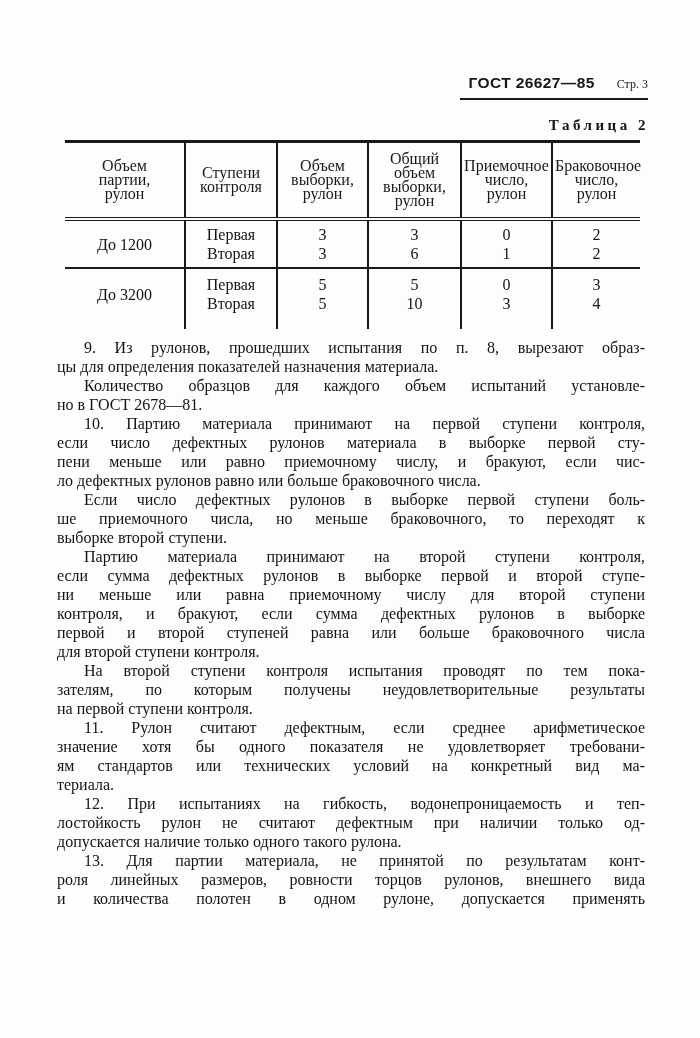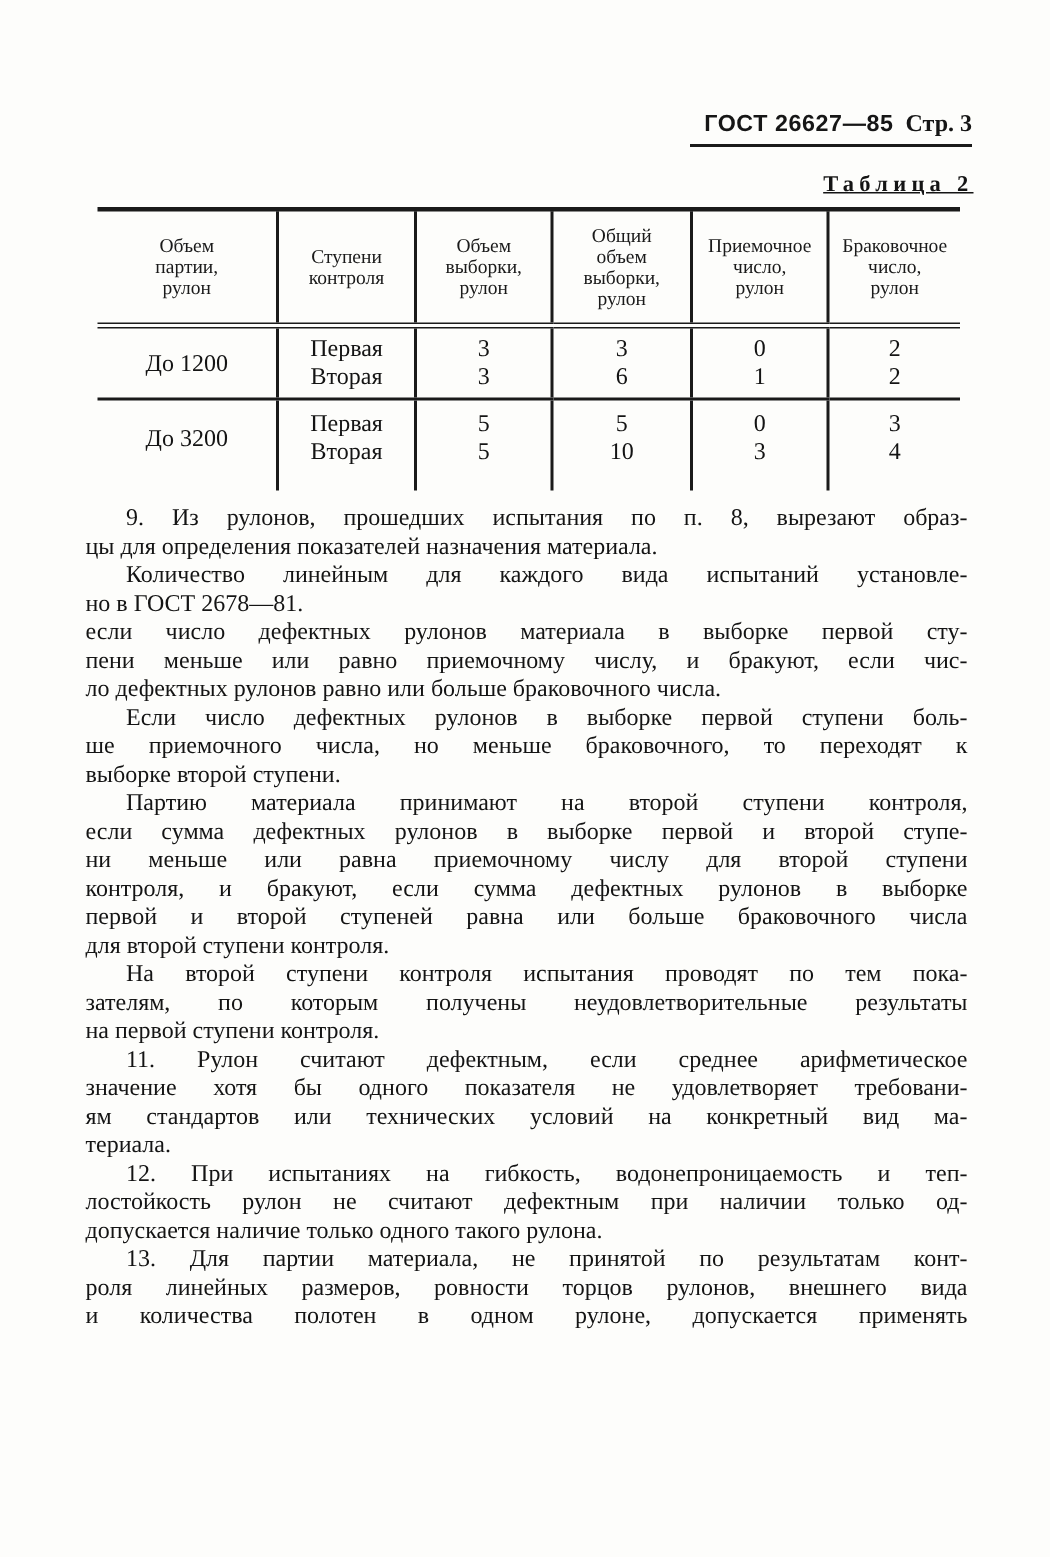--- a/index.html
+++ b/index.html
@@ -26,51 +26,50 @@
   }
   .doc-ref {
     font-family: "Liberation Sans", sans-serif;
     font-weight: bold;
     font-size: 15.5px;
     letter-spacing: 0.4px;
     text-align: right;
   }
   .page-label {
     font-family: "Liberation Serif", serif;
-    font-weight: bold;
-    font-size: 16px;
-    margin-left: 8px;
+    font-weight: normal;
+    font-size: 12px;
+    margin-left: 22px;
   }
   .header-rule {
     width: 188px;
     height: 2px;
     background: #1a1a1a;
     margin: 4px 0 0 auto;
   }
   
   .table-caption {
     margin: 17px 51px 0 0;
     text-align: right;
     font-size: 15px;
     font-weight: bold;
     letter-spacing: 3.5px;
     color: #141414;
-    text-decoration: underline;
   }
   
   table.sampling {
     border-collapse: collapse;
     table-layout: fixed;
     margin: 6px 0 0 65px;
     width: 575px;
     border-top: 3px solid #1a1a1a;
   }
   table.sampling th {
     font-weight: normal;
-    font-size: 13px;
+    font-size: 16px;
     line-height: 14px;
     text-align: center;
     vertical-align: middle;
     height: 70px;
     padding: 2px 2px;
     white-space: pre-line;
     border-bottom: 4px double #1a1a1a;
     color: #1a1a1a;
   }
   table.sampling th + th,
@@ -205,24 +204,25 @@
         </tr>
       </tbody>
   </table>
 
   <div class="text-block" id="text-block">
       <div>
         <div class="text-line para-start">9. Из рулонов, прошедших испытания по п. 8, вырезают образ-</div>
         <div class="text-line para-end">цы для определения показателей назначения материала.</div>
       </div>
       <div>
-        <div class="text-line para-start">Количество линейным для каждого вида испытаний установле-</div>
+        <div class="text-line para-start">Количество образцов для каждого объем испытаний установле-</div>
         <div class="text-line para-end">но в ГОСТ 2678—81.</div>
       </div>
       <div>
+        <div class="text-line para-start">10. Партию материала принимают на первой ступени контроля,</div>
         <div class="text-line">если число дефектных рулонов материала в выборке первой сту-</div>
         <div class="text-line">пени меньше или равно приемочному числу, и бракуют, если чис-</div>
         <div class="text-line para-end">ло дефектных рулонов равно или больше браковочного числа.</div>
       </div>
       <div>
         <div class="text-line para-start">Если число дефектных рулонов в выборке первой ступени боль-</div>
         <div class="text-line">ше приемочного числа, но меньше браковочного, то переходят к</div>
         <div class="text-line para-end">выборке второй ступени.</div>
       </div>
       <div>

